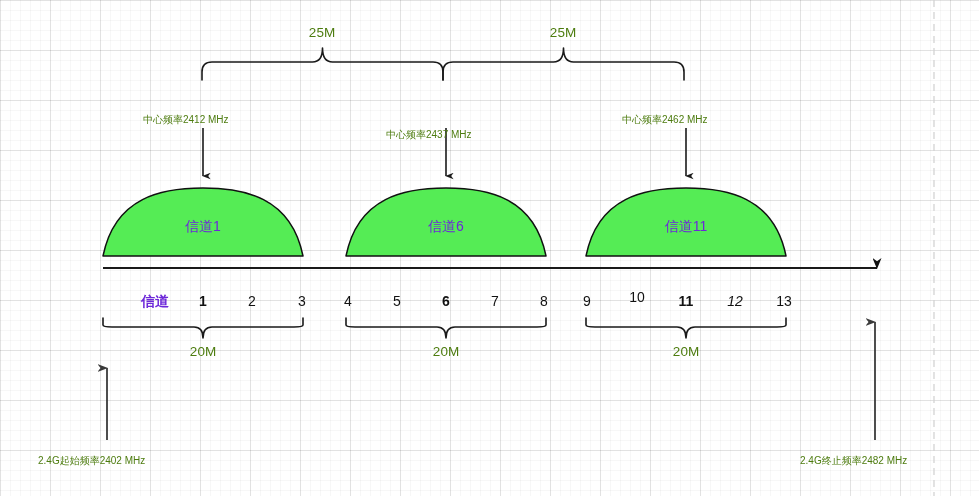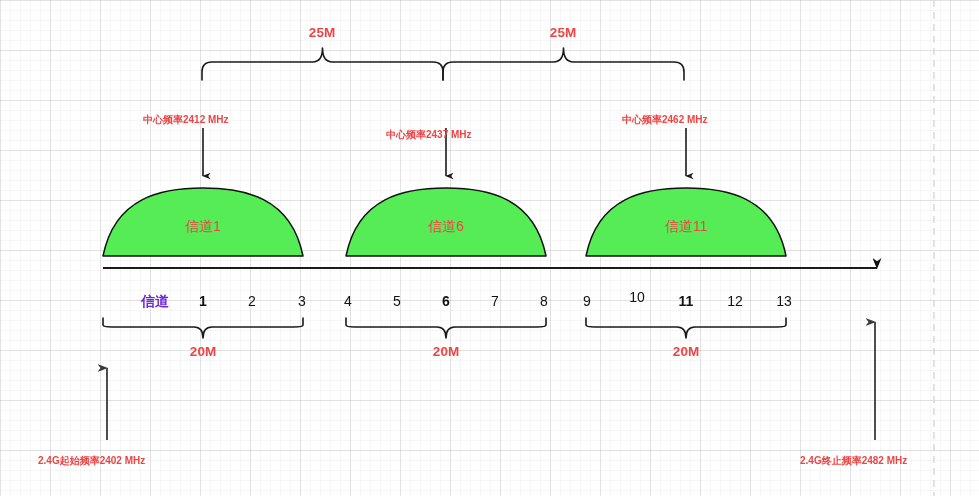--- a/index.html
+++ b/index.html
@@ -19,30 +19,30 @@
       linear-gradient(to bottom, rgba(0,0,0,0.030) 1px, transparent 1px),
       linear-gradient(to right, rgba(0,0,0,0.085) 1px, transparent 1px),
       linear-gradient(to bottom, rgba(0,0,0,0.085) 1px, transparent 1px);
     background-size:10px 10px,10px 10px,50px 50px,50px 50px;
     background-position:0 -2px,-2px 0,0 -2px,-2px 0;
     pointer-events:none;
   }
   #canvas{position:absolute;left:0;top:0;width:979px;height:496px;}
   .lbl{
     position:absolute;
-    font-weight:bold;
-    color:#ef4444;
+    font-weight:normal;
+    color:#4d7c0f;
     white-space:nowrap;
     line-height:1;
   }
   .lbl-center{font-size:10px;}
   .lbl-span{font-size:13.5px;}
   .lbl-edge{font-size:10px;}
   .ch-name{
-    position:absolute;font-size:14px;color:#ef4444;
+    position:absolute;font-size:14px;color:#6d28d9;
     white-space:nowrap;line-height:1;font-weight:normal;
   }
   .tick{
     position:absolute;font-size:14px;color:#111111;
     white-space:nowrap;line-height:1;text-align:center;
   }
   .tick.b{font-weight:bold;}
   .axis-word{
     position:absolute;font-size:14px;font-weight:bold;color:#6d28d9;
     white-space:nowrap;line-height:1;
@@ -111,20 +111,20 @@
     <div class="tick" style="left: 252px; top: 294px; transform: translateX(-50%); position: absolute;">2</div>
     <div class="tick" style="left: 302px; top: 294px; transform: translateX(-50%); position: absolute;">3</div>
     <div class="tick" style="left: 348px; top: 294px; transform: translateX(-50%); position: absolute;">4</div>
     <div class="tick" style="left: 397px; top: 294px; transform: translateX(-50%); position: absolute;">5</div>
     <div class="tick b" style="left: 446px; top: 294px; transform: translateX(-50%); position: absolute;">6</div>
     <div class="tick" style="left: 495px; top: 294px; transform: translateX(-50%); position: absolute;">7</div>
     <div class="tick" style="left: 544px; top: 294px; transform: translateX(-50%); position: absolute;">8</div>
     <div class="tick" style="left: 587px; top: 294px; transform: translateX(-50%); position: absolute;">9</div>
     <div class="tick" style="left: 637px; top: 290px; transform: translateX(-50%); position: absolute;">10</div>
     <div class="tick b" style="left: 686px; top: 294px; transform: translateX(-50%); position: absolute;">11</div>
-    <div class="tick" style="left: 735px; top: 294px; transform: translateX(-50%); position: absolute;">12</div>
+    <div class="tick" style="left: 735px; top: 294px; transform: translateX(-50%); position: absolute; font-style: italic;">12</div>
     <div class="tick" style="left: 784px; top: 294px; transform: translateX(-50%); position: absolute;">13</div>
     <div class="lbl lbl-span" style="left: 203px; top: 345px; transform: translateX(-50%);">20M</div>
     <div class="lbl lbl-span" style="left: 446px; top: 345px; transform: translateX(-50%);">20M</div>
     <div class="lbl lbl-span" style="left: 686px; top: 345px; transform: translateX(-50%);">20M</div>
     <div class="lbl lbl-edge" style="left: 38px; top: 456px;">2.4G起始频率2402 MHz</div>
     <div class="lbl lbl-edge" style="left: 800px; top: 456px;">2.4G终止频率2482 MHz</div>
   </div>
 
 </body></html>

